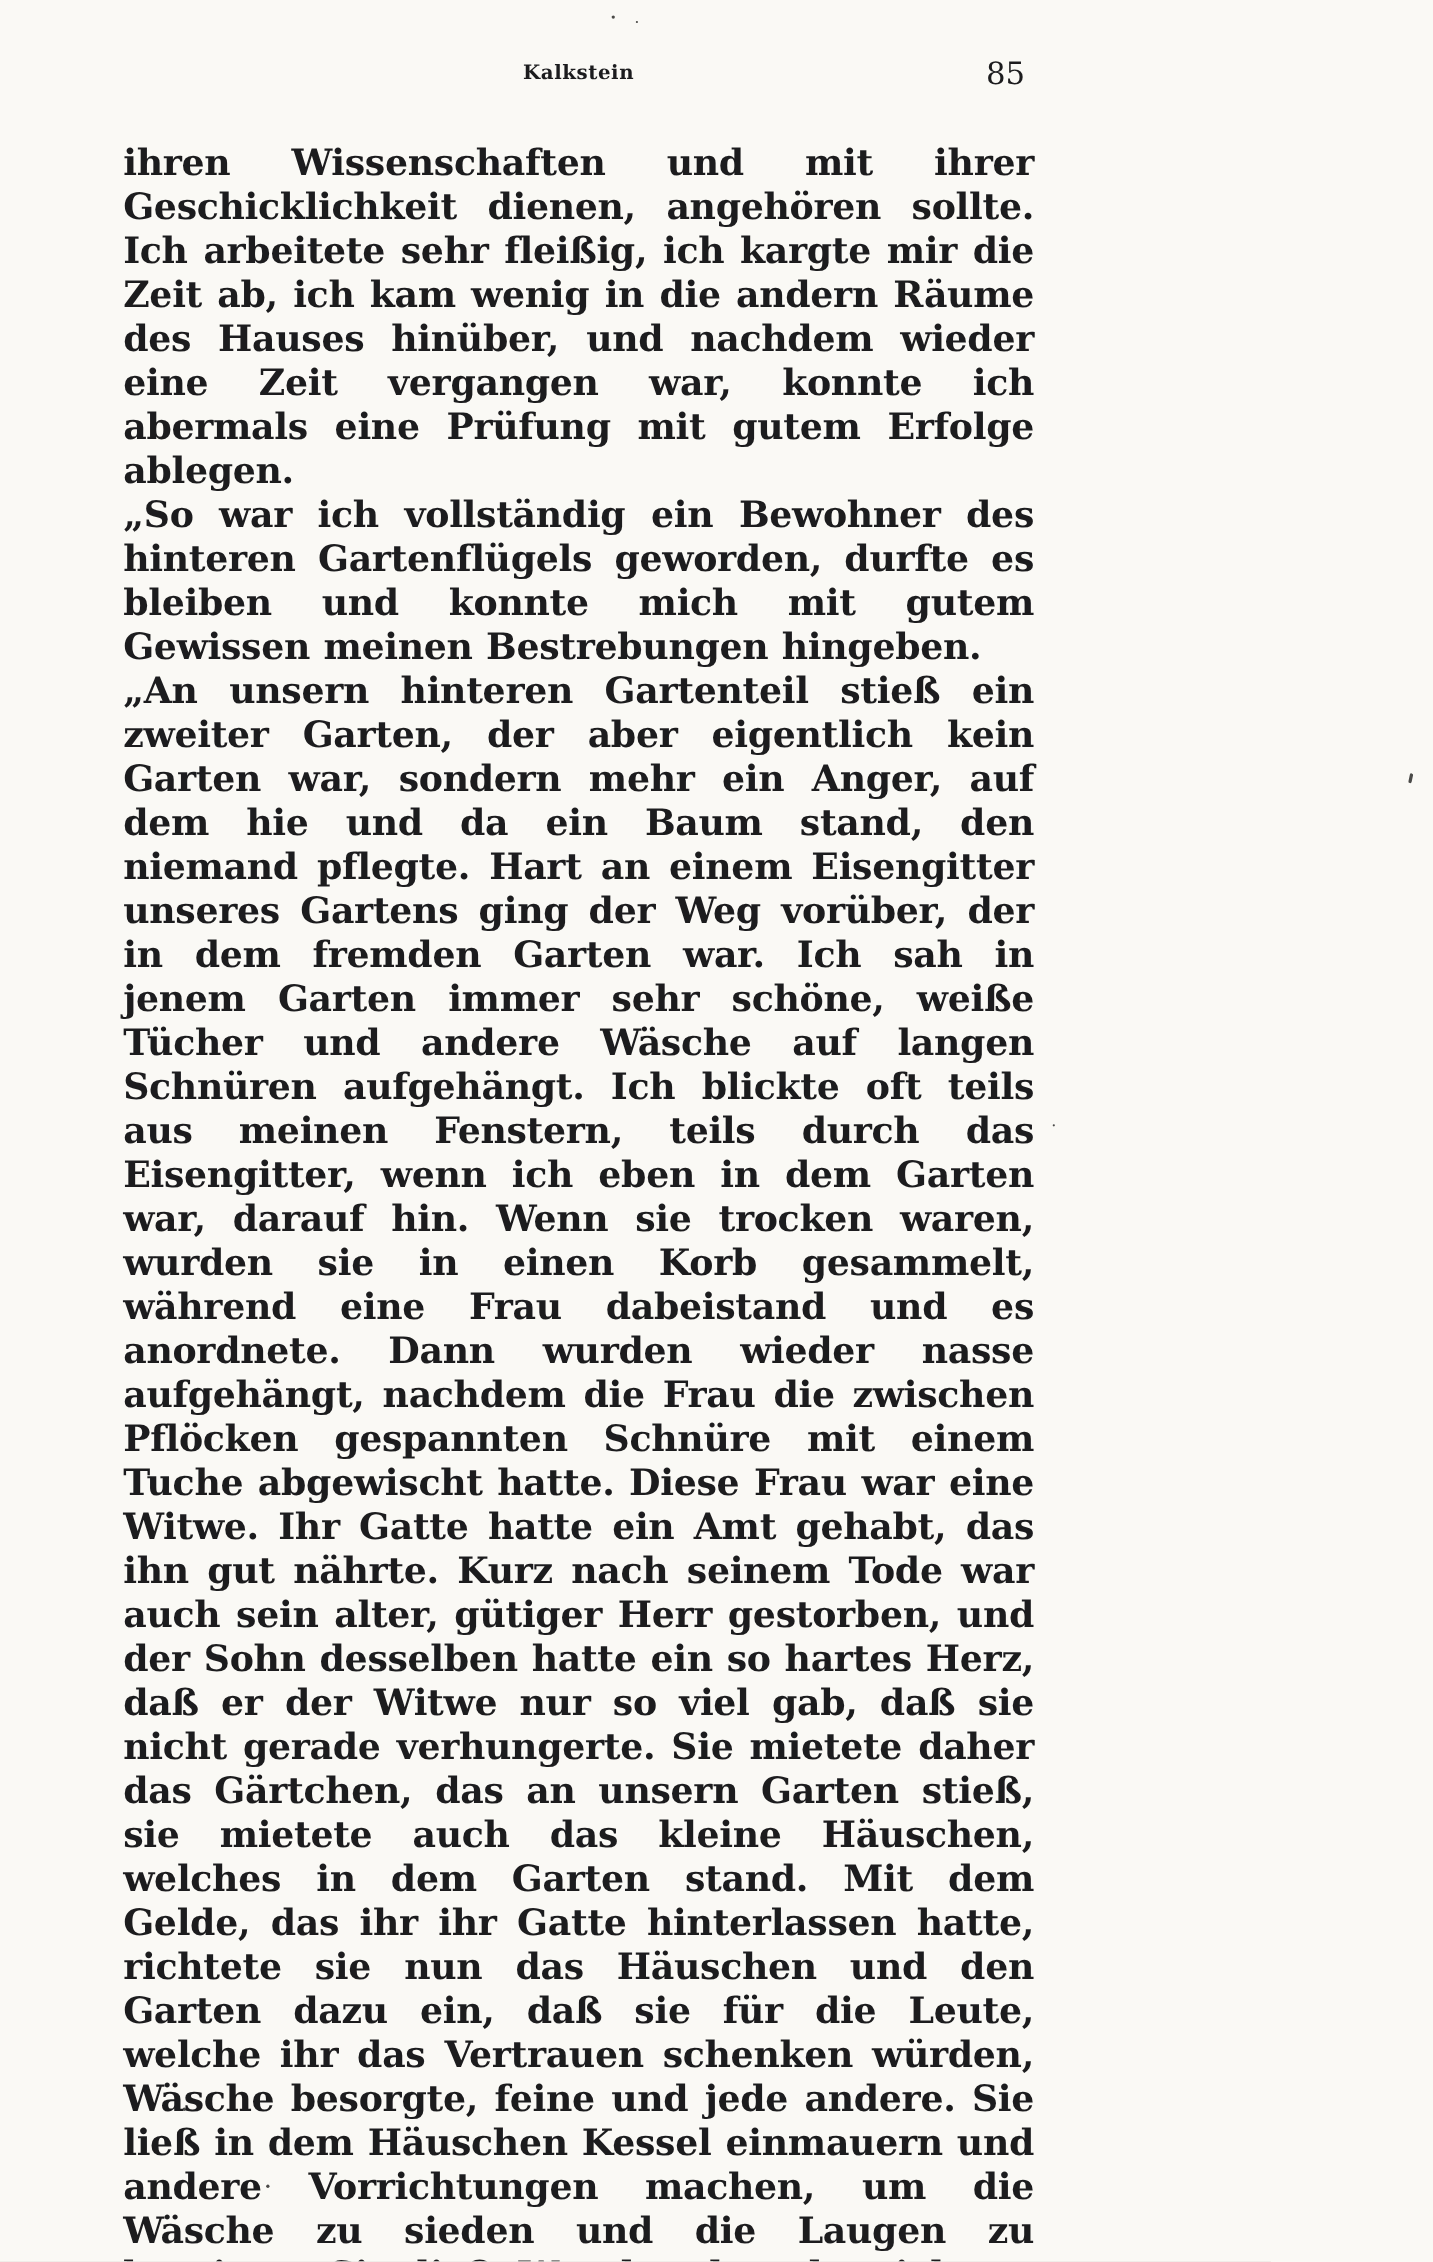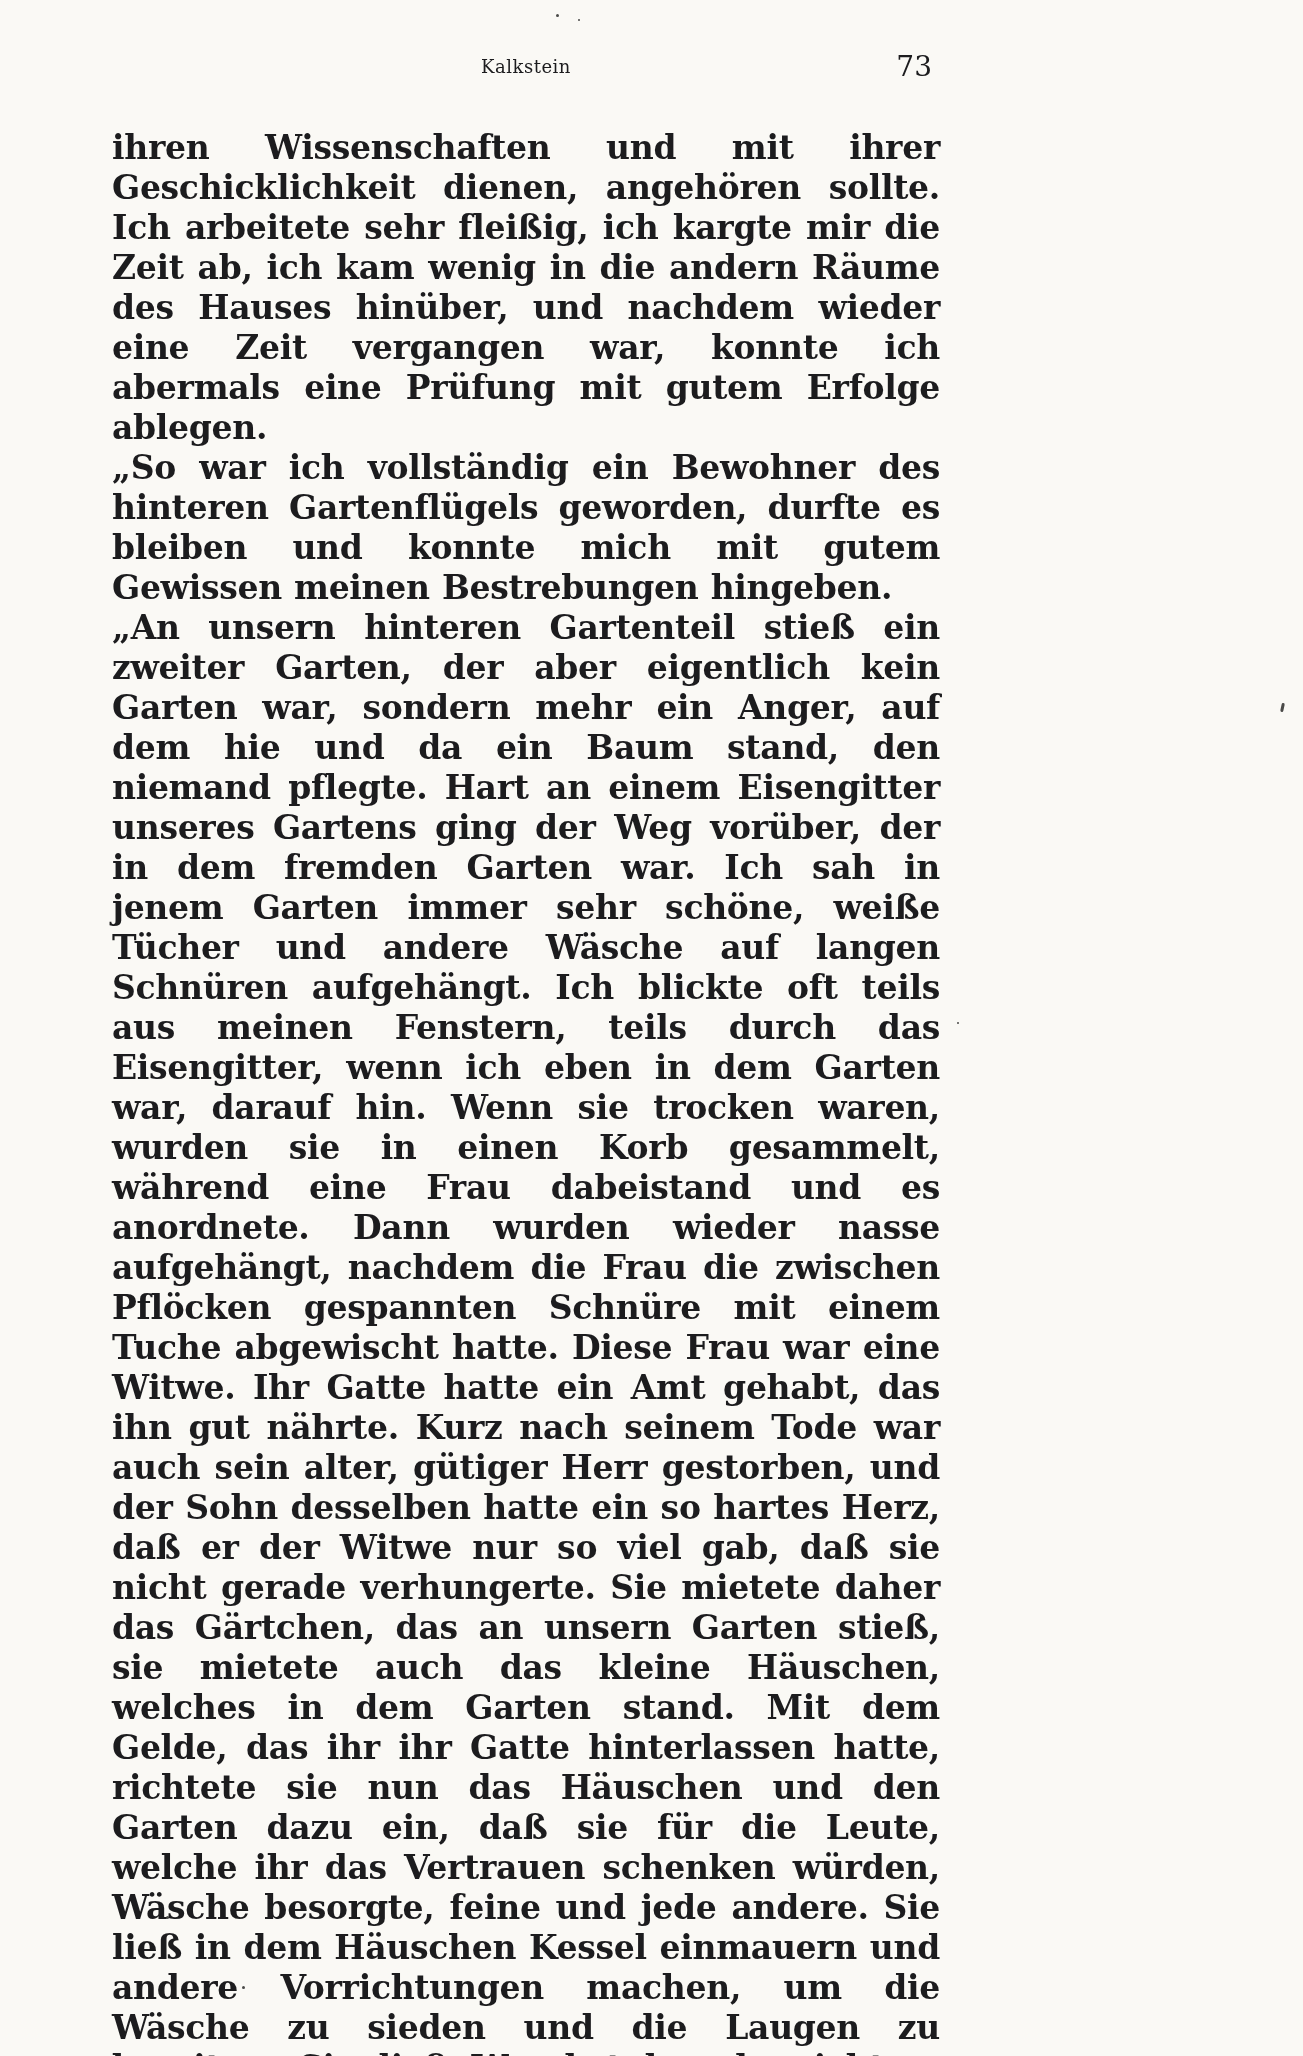--- a/index.html
+++ b/index.html
@@ -28,21 +28,21 @@
     height: 44px;
     margin-bottom: 34px;
   }
   .running-title {
     position: absolute;
     left: 0;
     right: 0;
     top: 6px;
     text-align: center;
     font-size: 18px;
-    font-weight: 400;
+    font-weight: 700;
     letter-spacing: 0.5px;
   }
   .page-number {
     position: absolute;
     right: 8px;
     top: 0;
     font-size: 28px;
     font-weight: 500;
   }
   .body-text p {
@@ -78,21 +78,21 @@
   <span class="speck s2"></span>
   <span class="speck s3"></span>
   <span class="speck s4"></span>
   <span class="speck s5"></span>
   <span class="speck s6"></span>
 
   <div class="text-column">
 
     <div class="page-header">
       <span class="running-title">Kalkstein</span>
-      <span class="page-number">73</span>
+      <span class="page-number">85</span>
     </div>
 
     <div class="body-text">
       <p lang="de">ihren Wissenschaften und mit ihrer Geschicklichkeit dienen, angehören sollte. Ich arbeitete sehr fleißig, ich kargte mir die Zeit ab, ich kam wenig in die andern Räume des Hauses hinüber, und nachdem wieder eine Zeit vergangen war, konnte ich abermals eine Prüfung mit gutem Erfolge ablegen.</p>
       <p lang="de">„So war ich vollständig ein Bewohner des hinteren Gartenflügels geworden, durfte es bleiben und konnte mich mit gutem Gewissen meinen Bestrebungen hingeben.</p>
       <p lang="de">„An unsern hinteren Gartenteil stieß ein zweiter Garten, der aber eigentlich kein Garten war, sondern mehr ein Anger, auf dem hie und da ein Baum stand, den niemand pflegte. Hart an einem Eisengitter unseres Gartens ging der Weg vorüber, der in dem fremden Garten war. Ich sah in jenem Garten immer sehr schöne, weiße Tücher und andere Wäsche auf langen Schnüren aufgehängt. Ich blickte oft teils aus meinen Fenstern, teils durch das Eisengitter, wenn ich eben in dem Garten war, darauf hin. Wenn sie trocken waren, wurden sie in einen Korb gesammelt, während eine Frau dabeistand und es anordnete. Dann wurden wieder nasse aufgehängt, nachdem die Frau die zwischen Pflöcken gespannten Schnüre mit einem Tuche abgewischt hatte. Diese Frau war eine Witwe. Ihr Gatte hatte ein Amt gehabt, das ihn gut nährte. Kurz nach seinem Tode war auch sein alter, gütiger Herr gestorben, und der Sohn desselben hatte ein so hartes Herz, daß er der Witwe nur so viel gab, daß sie nicht gerade verhungerte. Sie mietete daher das Gärtchen, das an unsern Garten stieß, sie mietete auch das kleine Häuschen, welches in dem Garten stand. Mit dem Gelde, das ihr ihr Gatte hinterlassen hatte, richtete sie nun das Häuschen und den Garten dazu ein, daß sie für die Leute, welche ihr das Vertrauen schenken würden, Wäsche besorgte, feine und jede andere. Sie ließ in dem Häuschen Kessel einmauern und andere Vorrichtungen machen, um die Wäsche zu sieden und die Laugen zu bereiten. Sie ließ Waschstuben herrichten, sie bereitete Orte, wo geglättet und gefaltet wurde, und für Zeiten des schlechten Wetters und</p>
     </div>
 
   </div>
 

